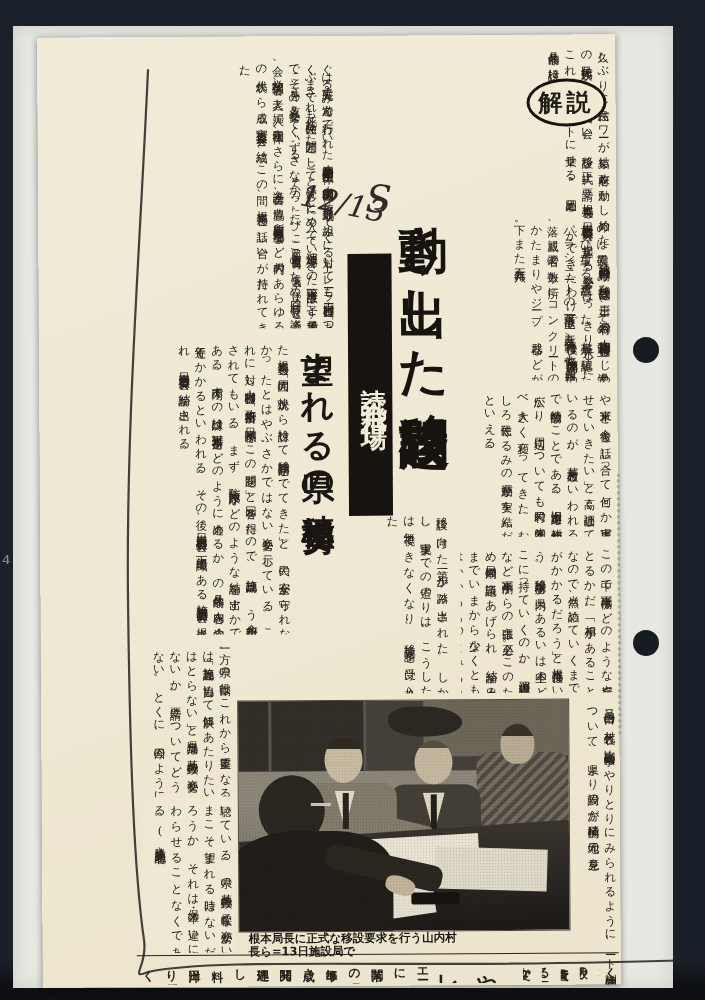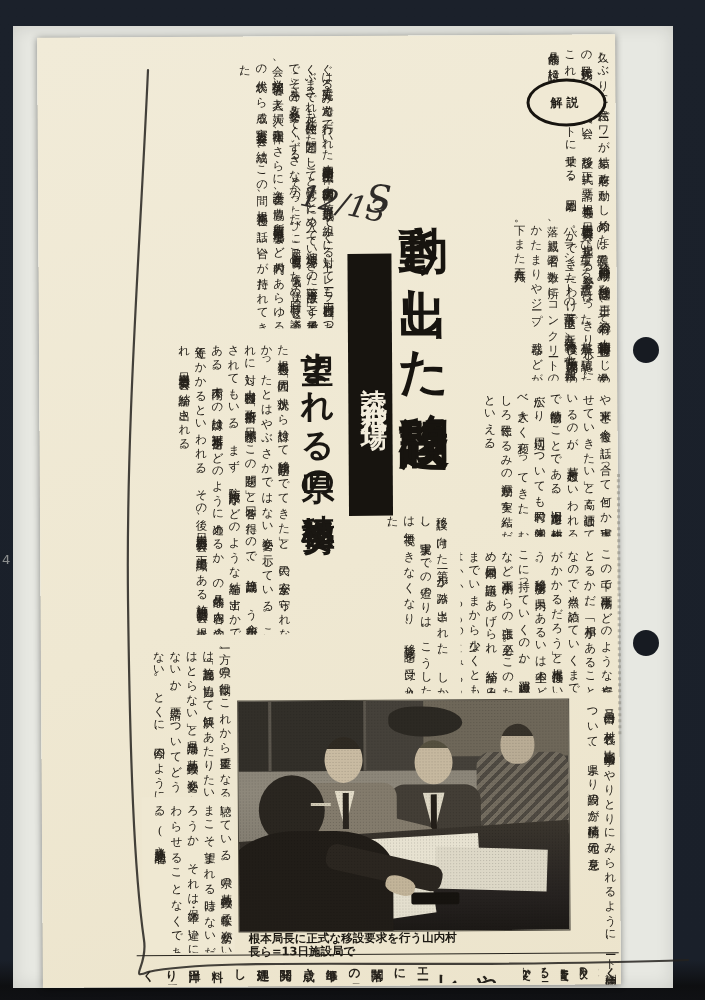--- a/index.html
+++ b/index.html
@@ -20,21 +20,21 @@
           border-right:3px dotted #8d8b80;opacity:.55;}
 
   
   .vtxt{position:absolute;writing-mode:vertical-rl;text-orientation:upright;
         font-size:11.5px;line-height:16.5px;letter-spacing:1px;overflow:hidden;
         color:#24201a;text-align:justify;}
   .rule{position:absolute;border-top:1.5px solid #26231d;}
 
   .badge{position:absolute;left:489px;top:44px;width:74px;height:42px;line-height:42px;
          border:3px solid #17140f;border-radius:50%;background:#f0e9d4;text-align:center;
-         font-weight:bold;font-size:12px;letter-spacing:4px;z-index:3;}
+         font-weight:bold;font-size:24px;letter-spacing:4px;z-index:3;}
 
   .headline{position:absolute;left:352px;top:152px;height:496px;writing-mode:vertical-rl;
             text-orientation:upright;font-size:50px;font-weight:bold;letter-spacing:3px;
             color:#17140f;z-index:2;}
   .kicker{position:absolute;left:309px;top:218px;width:44px;height:252px;background:#17140f;
           color:#f3eddc;writing-mode:vertical-rl;text-orientation:upright;font-size:26px;
           font-weight:bold;letter-spacing:9px;padding-top:10px;text-align:center;z-index:2;}
   .subhead{position:absolute;left:255px;top:290px;height:366px;writing-mode:vertical-rl;
            text-orientation:upright;font-size:33px;font-weight:bold;letter-spacing:2px;
            color:#1a1712;z-index:2;}

